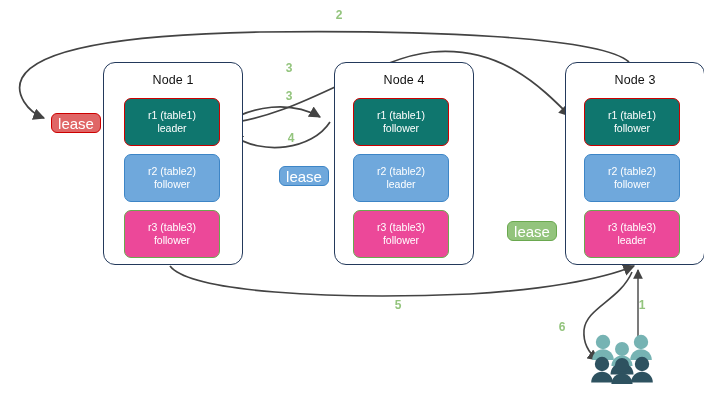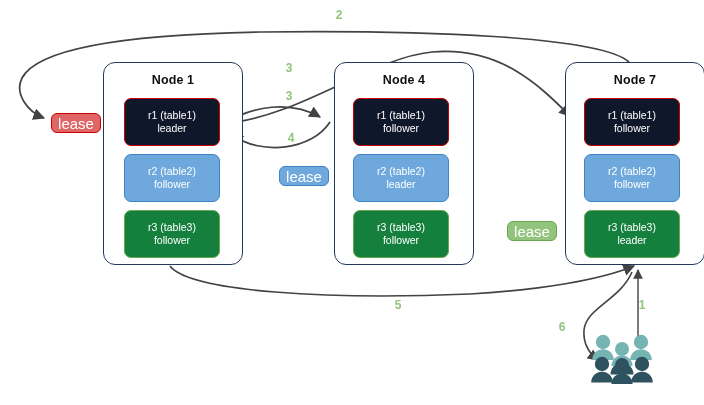--- a/index.html
+++ b/index.html
@@ -29,44 +29,44 @@
     position: absolute;
     box-sizing: border-box;
     background: #ffffff;
     border: 1.6px solid #23395b;
     border-radius: 12px;
     z-index: 3;
   }
   .node-title {
     text-align: center;
     font-size: 12.5px;
-    font-weight: bold;
+    font-weight: normal;
     color: #101010;
     margin-top: 10px;
     letter-spacing: 0.1px;
   }
 
   
   .replica {
     position: absolute;
     box-sizing: border-box;
     border-radius: 7px;
     display: flex;
     flex-direction: column;
     align-items: center;
     justify-content: center;
     color: #ffffff;
     font-size: 10.5px;
     line-height: 13px;
     text-align: center;
   }
   .replica .l1, .replica .l2 { display: block; }
-  .rep-red   { background: #0f172a; border: 1.5px solid #cc0000; }
+  .rep-red   { background: #0f766e; border: 1.5px solid #cc0000; }
   .rep-blue  { background: #6fa8dc; border: 1.5px solid #3d85c6; align-items: center; }
-  .rep-green { background: #15803d; border: 1.5px solid #6aa84f; }
+  .rep-green { background: #ec4899; border: 1.5px solid #6aa84f; }
 
   
   .lease {
     position: absolute;
     box-sizing: border-box;
     border-radius: 6px;
     display: flex;
     align-items: center;
     justify-content: center;
     color: #ffffff;
@@ -159,21 +159,21 @@
   <div class="replica rep-blue" style="left:353px; top:154px; width:96px; height:48px; z-index:4;">
     <span class="l1">r2 (table2)</span>
     <span class="l2">leader</span>
   </div>
   <div class="replica rep-green" style="left:353px; top:210px; width:96px; height:48px; z-index:4;">
     <span class="l1">r3 (table3)</span>
     <span class="l2">follower</span>
   </div>
 
   <div class="node-box" style="left:565px; top:62px; width:140px; height:203px;">
-    <div class="node-title">Node 7</div>
+    <div class="node-title">Node 3</div>
   </div>
   <div class="replica rep-red" style="left:584px; top:98px; width:96px; height:48px; z-index:4;">
     <span class="l1">r1 (table1)</span>
     <span class="l2">follower</span>
   </div>
   <div class="replica rep-blue" style="left:584px; top:154px; width:96px; height:48px; z-index:4;">
     <span class="l1">r2 (table2)</span>
     <span class="l2">follower</span>
   </div>
   <div class="replica rep-green" style="left:584px; top:210px; width:96px; height:48px; z-index:4;">

